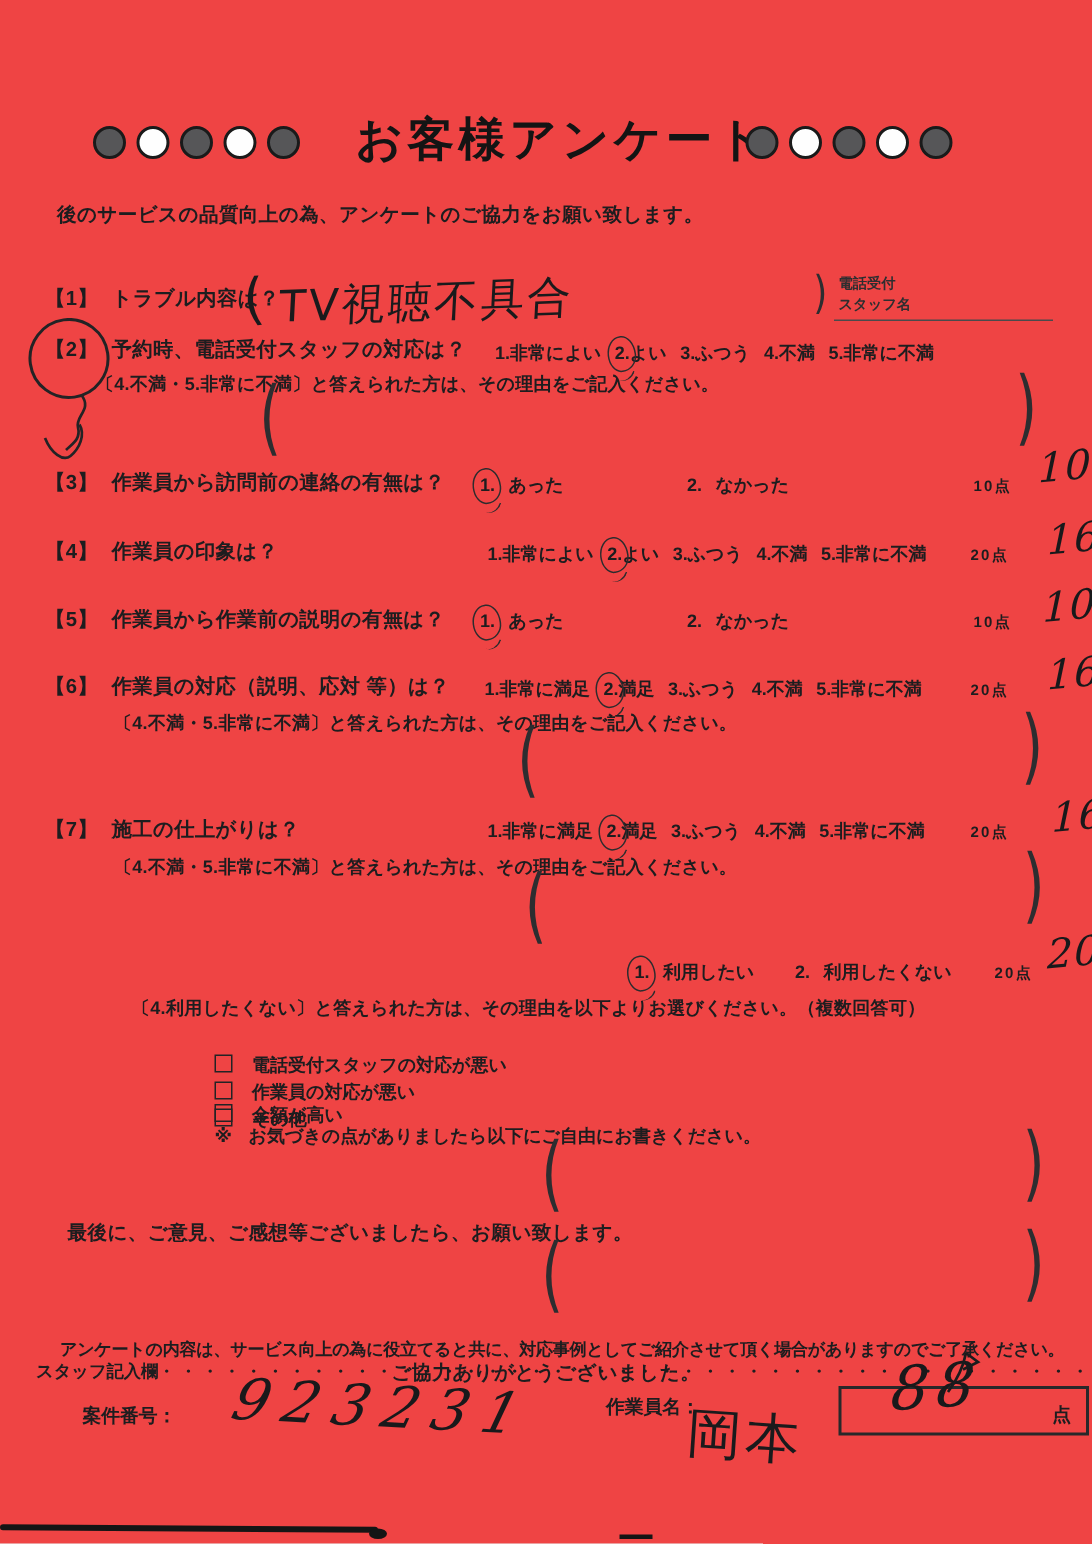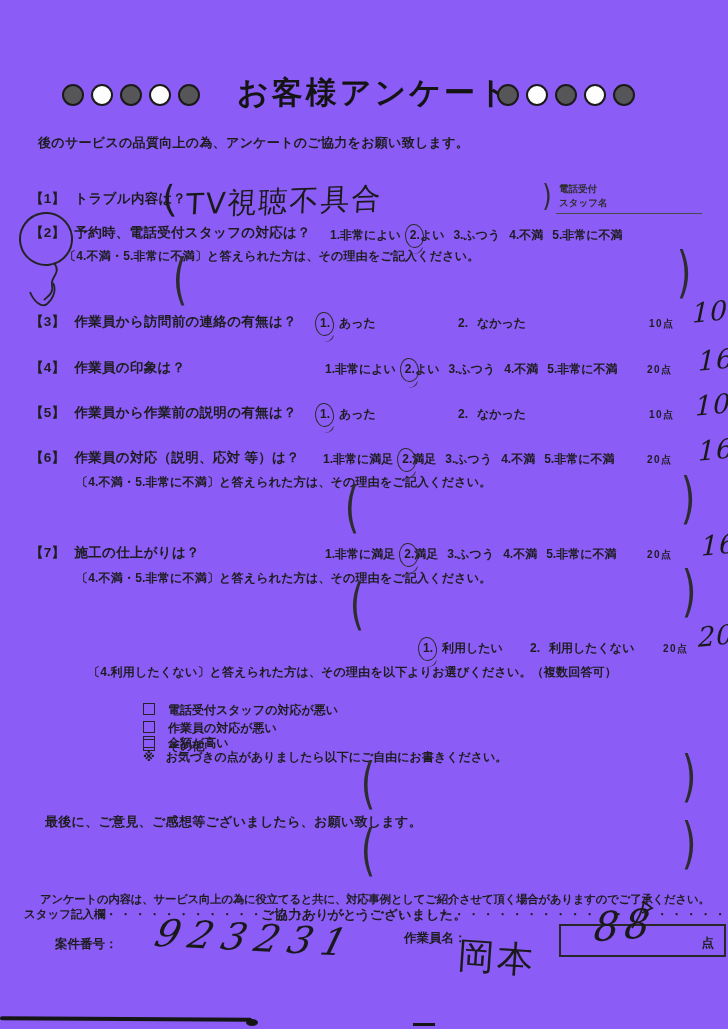--- a/index.html
+++ b/index.html
@@ -1,16 +1,16 @@
 <!DOCTYPE html>
 <html><head>
 <meta charset="utf-8">
 <style>
   html,body{margin:0;padding:0;background:#e9e9e9;}
-  #sheet{position:relative;width:728px;height:1029px;background:#8b5cf6;overflow:hidden;
+  #sheet{position:relative;width:728px;height:1029px;background:#ef4444;overflow:hidden;
          font-family:"Liberation Sans","DejaVu Sans",sans-serif;color:#1d1d1f;}
   .abs{position:absolute;}
   .title{font-size:31px;font-weight:600;letter-spacing:3px;color:#141414;}
   .dots{display:flex;gap:7px;}
   .dot{width:22px;height:22px;border-radius:50%;background:#565658;border:2.5px solid #1a1a1a;box-sizing:border-box;}
   .dot.open{background:#fefefe;}
   .intro{font-size:13px;font-weight:600;line-height:19px;letter-spacing:0.3px;}
   .qrow{font-size:13.5px;font-weight:700;letter-spacing:0.3px;white-space:nowrap;}
   .qtx{margin-left:9px;}
   .opts{display:flex;gap:9px;font-size:12px;font-weight:600;white-space:nowrap;align-items:baseline;}

